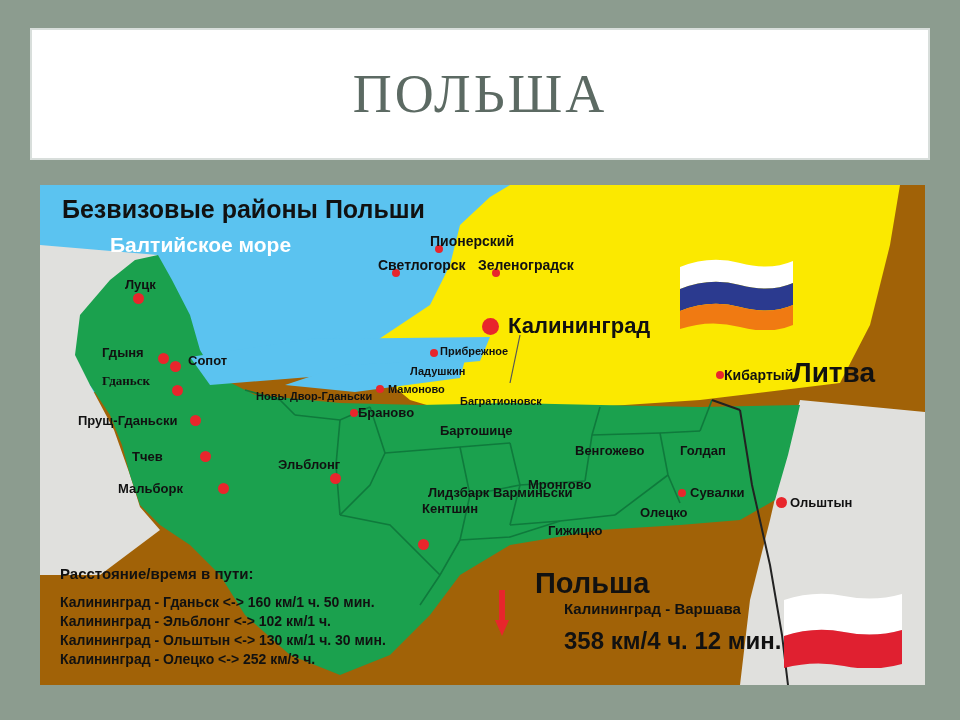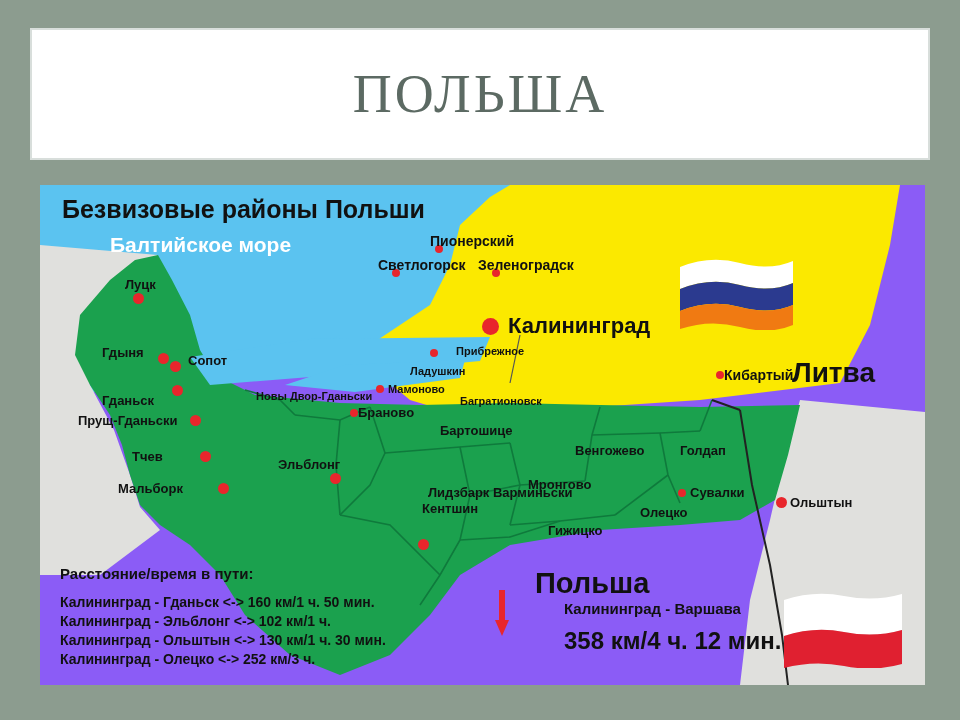--- a/index.html
+++ b/index.html
@@ -40,21 +40,21 @@
     color: #5c6a63;
     font-weight: normal;
   }
   
   .map-frame {
     position: absolute;
     left: 40px;
     top: 185px;
     width: 885px;
     height: 500px;
-    background: #8b5cf6;
+    background: #a16207;
     overflow: hidden;
   }
   .map-inner {
     position: absolute;
     left: 0; top: 0;
     width: 885px;
     height: 500px;
   }
   
   .sea {
@@ -336,40 +336,40 @@
       <div class="dot dot-md" style="left:93px; top:108px;"></div>
       <div class="lbl city-med" style="left:85px; top:92px;">Луцк</div>
 
       <div class="dot dot-md" style="left:118px; top:168px;"></div>
       <div class="lbl city-med" style="left:62px; top:160px;">Гдыня</div>
 
       <div class="dot dot-md" style="left:130px; top:176px;"></div>
       <div class="lbl city-med" style="left:148px; top:168px;">Сопот</div>
 
       <div class="dot dot-md" style="left:132px; top:200px;"></div>
-      <div class="lbl city-med" style="left:62px; top:208px;">Гданьск</div>
+      <div class="lbl city-med" style="left:62px; top:188px;font-family:Liberation Serif, serif;">Гданьск</div>
 
       <div class="lbl city-med" style="left:38px; top:228px;">Прущ-Гданьски</div>
       <div class="dot dot-md" style="left:150px; top:230px;"></div>
 
       <div class="lbl city-med" style="left:92px; top:264px;">Тчев</div>
       <div class="dot dot-md" style="left:160px; top:266px;"></div>
 
       <div class="lbl city-med" style="left:78px; top:296px;">Мальборк</div>
       <div class="dot dot-md" style="left:178px; top:298px;"></div>
 
       <div class="lbl city-sm" style="left:200px; top:205px;padding-left:16px;">Новы Двор-Гданьски</div>
 
       <div class="lbl city-med" style="left:238px; top:272px;">Эльблонг</div>
       <div class="dot dot-md" style="left:290px; top:288px;"></div>
 
       <div class="lbl city-med" style="left:318px; top:220px;">Браново</div>
       <div class="dot dot-sm" style="left:310px; top:224px;"></div>
 
-      <div class="lbl city-sm" style="left:400px; top:160px;margin-left:16px;">Прибрежное</div>
+      <div class="lbl city-sm" style="left:400px; top:160px;">Прибрежное</div>
       <div class="dot dot-sm" style="left:390px; top:164px;"></div>
 
       <div class="lbl city-sm" style="left:370px; top:180px;">Ладушкин</div>
 
       <div class="lbl city-sm" style="left:348px; top:198px;">Мамоново</div>
       <div class="dot dot-sm" style="left:336px; top:200px;"></div>
 
       <div class="lbl city-sm" style="left:420px; top:210px;">Багратионовск</div>
 
       <div class="lbl city-med" style="left:400px; top:238px;">Бартошице</div>

